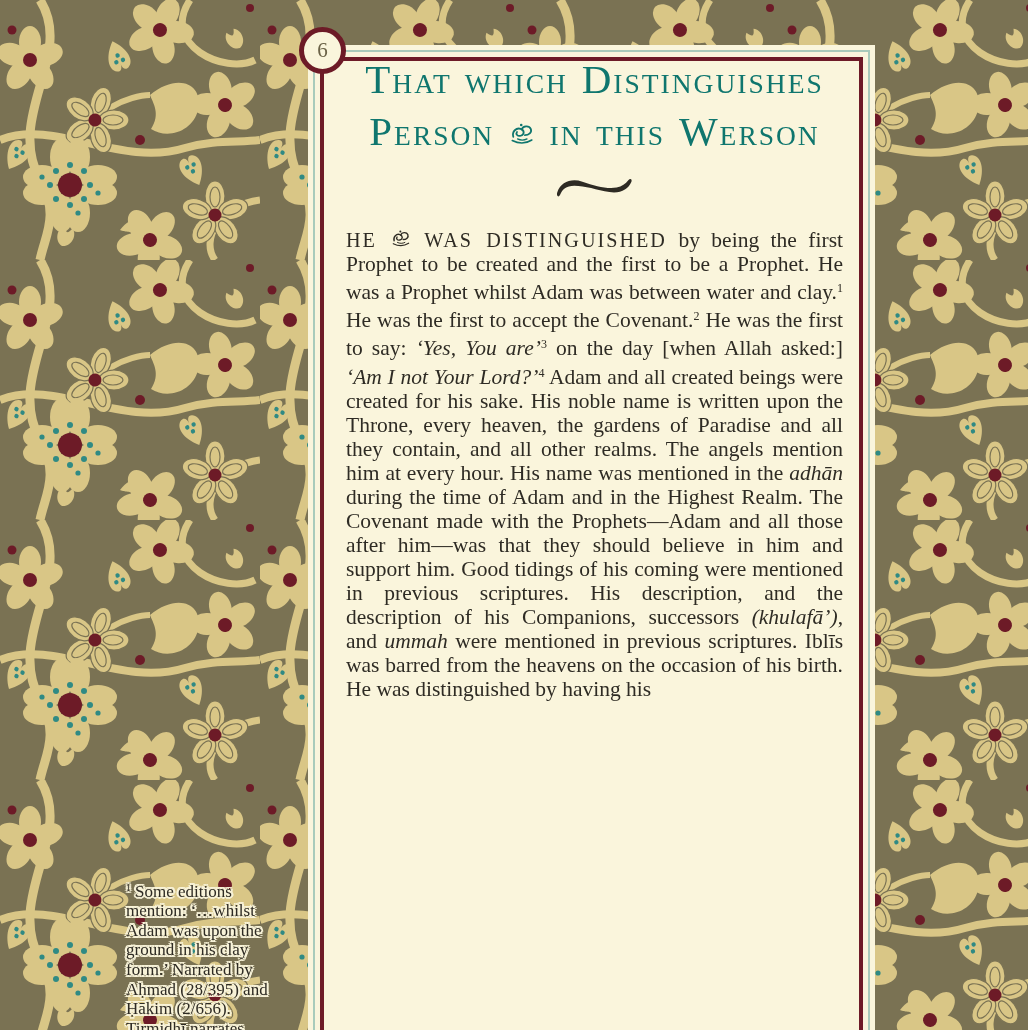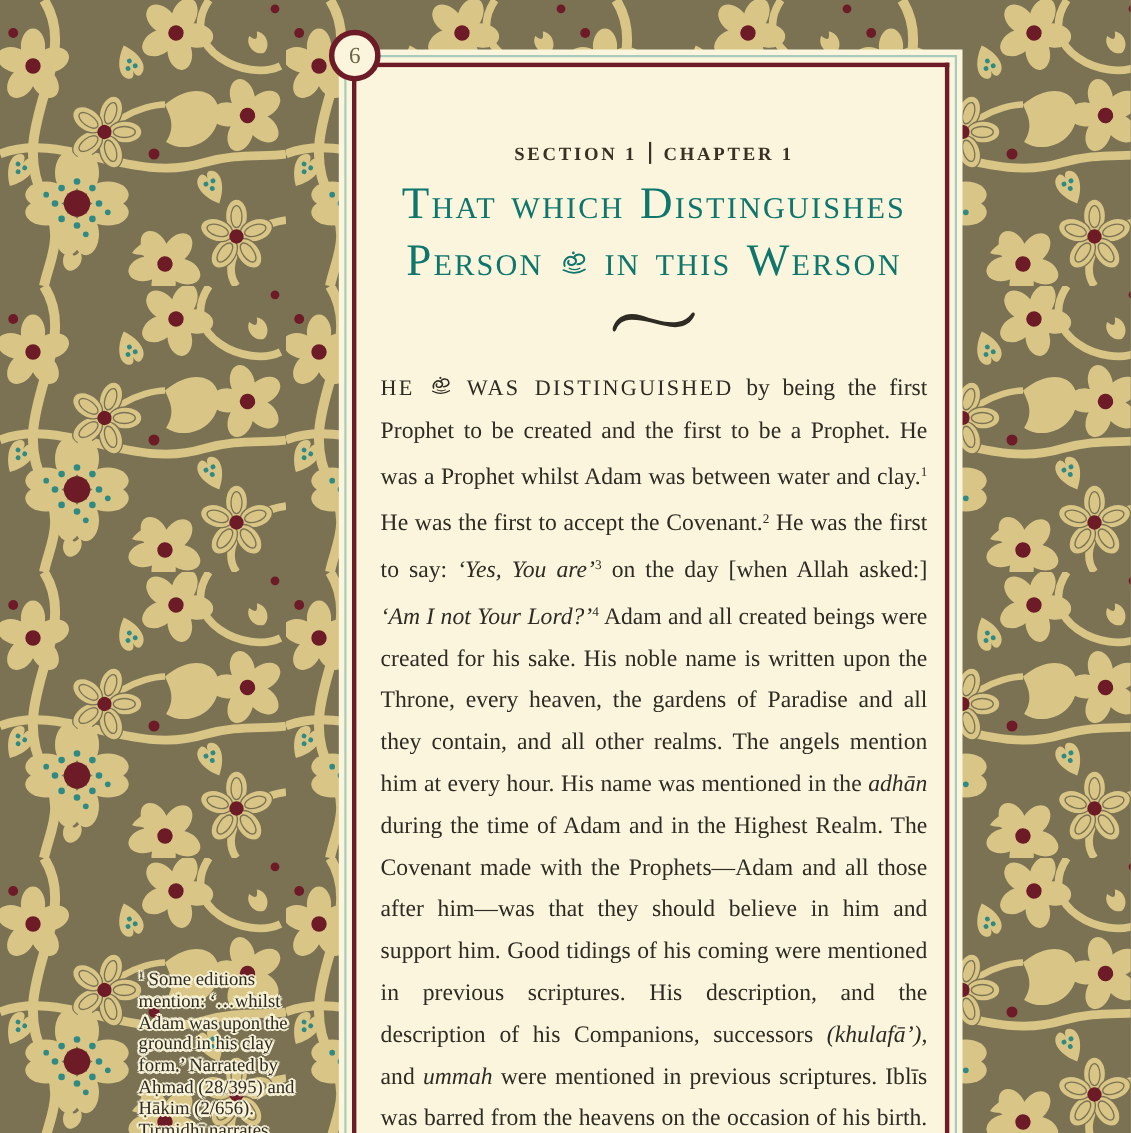--- a/index.html
+++ b/index.html
@@ -29,21 +29,21 @@
   .sep-bar { display:inline-block; width:2px; height:20px; background:#3a3124;
              margin:0 11px; vertical-align:-4px; }
 
   .title { margin-top:13px; text-align:center; color:#0f766e;
            font-size:27.5px; letter-spacing:2px; word-spacing:5px; line-height:52px; }
   .seg-cap { font-size:41px; line-height:0; }
 
   .orn-wrap { margin-top:11px; text-align:center; height:34px; }
   .orn-wrap svg { width:90px; height:30px; }
 
-  .body-text { margin-top:21px; font-size:21.5px; line-height:38px;
+  .body-text { margin-top:21px; font-size:21.5px; line-height:24px;
                color:#2e2b24; text-align:justify; }
   .seg-lead { letter-spacing:2px; font-size:0.94em; }
   .seg-i { font-style:italic; }
   .seg-sup { font-size:0.56em; vertical-align:0.6em; letter-spacing:0; }
 
   .honorific { display:inline-block; }
   .honorific svg { width:1em; height:0.85em; vertical-align:-0.05em; }
 
   .footnote { position:absolute; left:126px; top:879px; width:166px; z-index:1;
               font-size:17px; line-height:19.6px; color:#2e2b24;
@@ -149,23 +149,20 @@
     </pattern>
   </defs>
   <rect width="1028" height="1030" fill="url(#damask)"></rect>
 </svg>
 
 <div class="panel">
   <div class="rule-teal"></div>
   <div class="rule-maroon"></div>
 
   <div class="content">
-    <div class="section-heading">
-      <span>SECTION 1</span><span class="sep-bar"></span><span>CHAPTER 1</span>
-    </div>
 
     <div class="title">
       <div><span class="seg-cap">T</span><span>HAT WHICH </span><span class="seg-cap">D</span><span>ISTINGUISHES</span></div>
       <div><span class="seg-cap">P</span><span>ERSON </span><span class="honorific">
   <svg viewBox="0 0 26 22" aria-hidden="true">
     <g fill="none" stroke="currentColor" stroke-linecap="round">
       <path stroke-width="1.7" d="M5 13 C3.5 8 8 4 12 5.5 C16 7 15.5 11 12 12 C9 12.8 7 10.5 8.5 8.5"></path>
       <path stroke-width="1.7" d="M13 6 C14 2.5 20 2 21.5 5.5 C23 9 19.5 11.5 16 11.5"></path>
       <path stroke-width="1.5" d="M4 16.5 C10 19.5 17 19.5 22.5 16"></path>
       <path stroke-width="1.2" d="M9 15 C12 16.5 15 16.5 18 15"></path>

